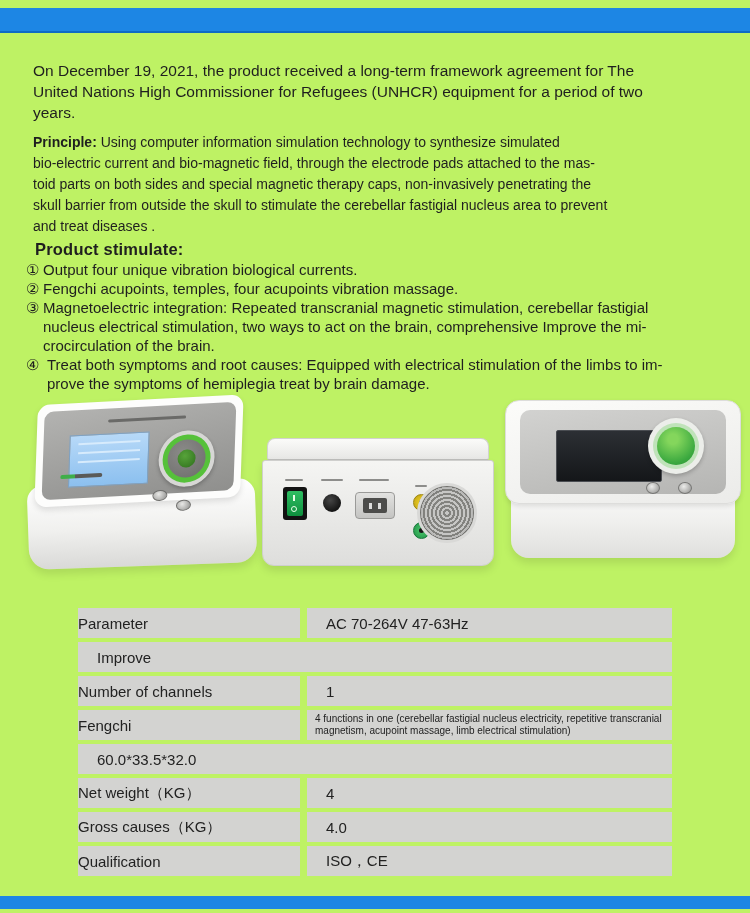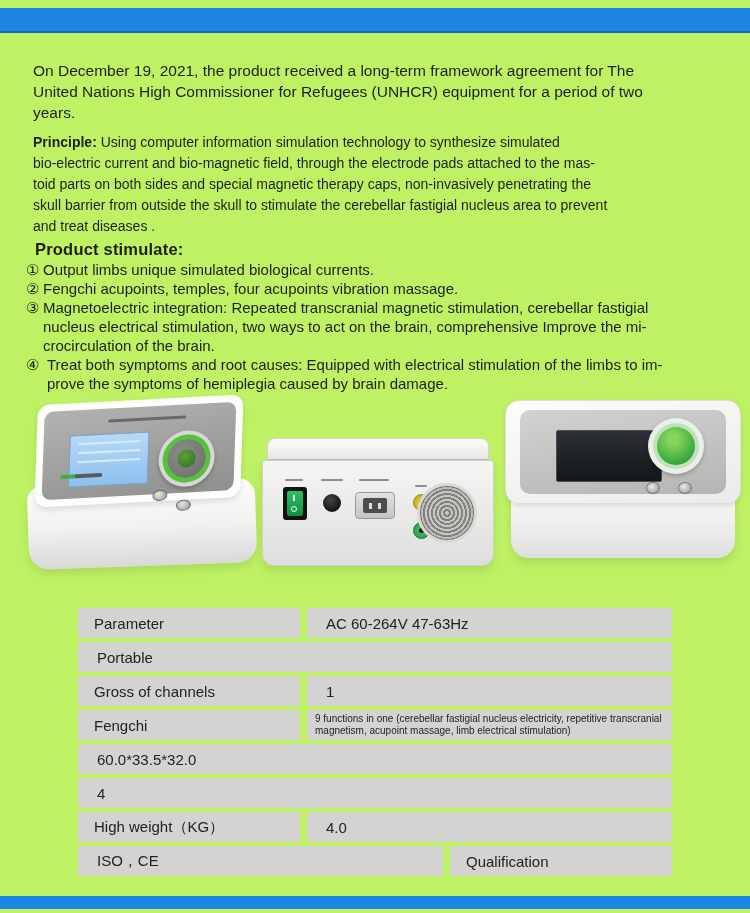--- a/index.html
+++ b/index.html
@@ -117,21 +117,21 @@
       background:radial-gradient(circle at 42% 32%, #84d65c 15%, #3aa83f 70%, #2d8f34); }
   .d2-btn { position:absolute; width:14px; height:12px; border-radius:50%;
       background:radial-gradient(circle at 40% 35%, #ececea, #8f8f8d); border:1px solid #777775; }
   .d2-btn.b1 { right:66px; top:72px; } .d2-btn.b2 { right:34px; top:72px; }
 
   
   .spec { position:absolute; top:608px; left:78px; width:594px; }
   .spec-row { display:flex; gap:7px; margin-bottom:4px; }
   .cell { background:#d3d3d1; height:30px; display:flex; align-items:center;
       font-size:15px; color:#222; }
-  .cell.label { width:222px; flex:none; padding-left:16px; }
+  .cell.label { width:222px; flex:none; padding-left:0; }
   .cell.value { flex:1; padding-left:19px; }
   .cell.value.small { font-size:10px; line-height:12px; padding:3px 8px 3px 8px; }
 </style>
 </head>
 <body>
 
 <div class="page">
 
   <div class="top-bar"></div>
 
@@ -143,36 +143,36 @@
 bio-electric current and bio-magnetic field, through the electrode pads attached to the mas-
 toid parts on both sides and special magnetic therapy caps, non-invasively penetrating the
 skull barrier from outside the skull to stimulate the cerebellar fastigial nucleus area to prevent
 and treat diseases .</span></p>
 
   <div class="adv-head">Product stimulate:</div>
 
   <div class="adv-list">
     <div class="adv-item">
       <span class="num">①</span>
-      <span class="txt preline">Output limbs unique simulated biological currents.</span>
+      <span class="txt preline">Output four unique vibration biological currents.</span>
     </div>
     <div class="adv-item">
       <span class="num">②</span>
       <span class="txt preline">Fengchi acupoints, temples, four acupoints vibration massage.</span>
     </div>
     <div class="adv-item">
       <span class="num">③</span>
       <span class="txt preline">Magnetoelectric integration: Repeated transcranial magnetic stimulation, cerebellar fastigial
 nucleus electrical stimulation, two ways to act on the brain, comprehensive Improve the mi-
 crocirculation of the brain.</span>
     </div>
     <div class="adv-item">
       <span class="num">④</span>
       <span class="txt preline gap">Treat both symptoms and root causes: Equipped with electrical stimulation of the limbs to im-
-prove the symptoms of hemiplegia caused by brain damage.</span>
+prove the symptoms of hemiplegia treat by brain damage.</span>
     </div>
   </div>
 
   <div class="photos">
 
     <div class="dev dev-front">
       <div class="df-base"></div>
       <div class="df-top">
         <div class="df-panel">
           <div class="df-title"></div>
@@ -239,44 +239,45 @@
           <div class="d2-btn b2"></div>
         </div>
       </div>
     </div>
 
   </div>
 
   <div class="spec">
     <div class="spec-row">
       <div class="cell label">Parameter</div>
-      <div class="cell value">AC 60-264V 47-63Hz</div>
-    </div>
-    <div class="spec-row">
-      <div class="cell value">Portable</div>
-    </div>
-    <div class="spec-row">
-      <div class="cell label">Gross of channels</div>
+      <div class="cell value">AC 70-264V 47-63Hz</div>
+    </div>
+    <div class="spec-row">
+      <div class="cell value">Improve</div>
+    </div>
+    <div class="spec-row">
+      <div class="cell label">Number of channels</div>
       <div class="cell value">1</div>
     </div>
     <div class="spec-row">
       <div class="cell label">Fengchi</div>
-      <div class="cell value small">9 functions in one (cerebellar fastigial nucleus electricity, repetitive transcranial magnetism, acupoint massage, limb electrical stimulation)</div>
+      <div class="cell value small">4 functions in one (cerebellar fastigial nucleus electricity, repetitive transcranial magnetism, acupoint massage, limb electrical stimulation)</div>
     </div>
     <div class="spec-row">
       <div class="cell value">60.0*33.5*32.0</div>
     </div>
     <div class="spec-row">
+      <div class="cell label">Net weight（KG）</div>
       <div class="cell value">4</div>
     </div>
     <div class="spec-row">
-      <div class="cell label">High weight（KG）</div>
+      <div class="cell label">Gross causes（KG）</div>
       <div class="cell value">4.0</div>
     </div>
     <div class="spec-row">
+      <div class="cell label">Qualification</div>
       <div class="cell value">ISO，CE</div>
-      <div class="cell label">Qualification</div>
     </div>
   </div>
 
   <div class="bottom-bar"></div>
 
 </div>
 
 </body></html>

